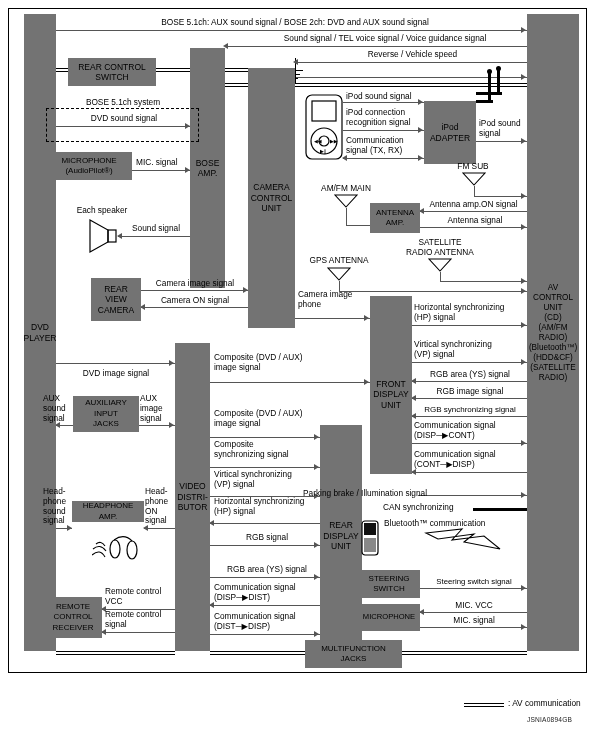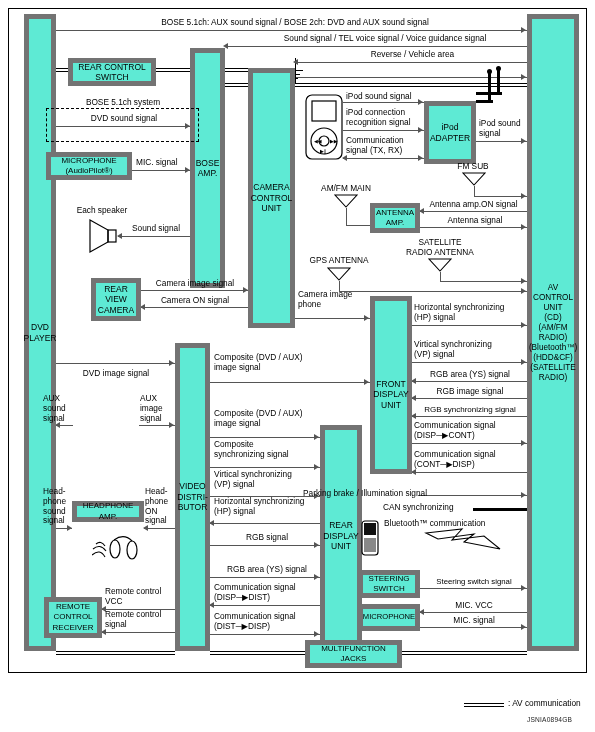--- a/index.html
+++ b/index.html
@@ -14,22 +14,22 @@
   #diagram {
     position: relative;
     width: 595px;
     height: 732px;
     overflow: hidden;
     background: #fff;
   }
   
   .box {
     position: absolute;
-    border: 5px solid #737373;
-    background: #5eead4;
+    border: 3px solid #737373;
+    background: #737373;
     display: flex;
     align-items: center;
     justify-content: center;
     text-align: center;
     font-size: 8.5px;
     line-height: 10.5px;
     z-index: 5;
   }
   .box.dashed { border: 1px dashed #000; background: transparent; }
   .lbl {
@@ -171,20 +171,25 @@
   <div class="box" style="left:424px; top:101px; width:52px; height:63px;">
     <span style="white-space:pre-line;">iPod
 ADAPTER</span>
   </div>
 
   <div class="box" style="left:370px; top:203px; width:50px; height:30px;">
     <span style="white-space:pre-line; font-size:8px;">ANTENNA
 AMP.</span>
   </div>
 
+  <div class="box" style="left:73px; top:396px; width:66px; height:36px;">
+    <span style="white-space:pre-line; font-size:8px;">AUXILIARY
+INPUT
+JACKS</span>
+  </div>
 
   <div class="box" style="left:72px; top:501px; width:72px; height:21px;">
     <span style="white-space:pre-line; font-size:8px;">HEADPHONE
 AMP.</span>
   </div>
 
   <div class="box" style="left:44px; top:597px; width:58px; height:41px;">
     <span style="white-space:pre-line; font-size:8px;">REMOTE
 CONTROL
 RECEIVER</span>
@@ -208,21 +213,21 @@
   <div class="vline" style="left:56px; top:30px; height:0px;"></div>
   <div class="arr r" style="left:521px; top:27px;"></div>
   <div class="lbl c" style="left:80px; top:18px; width:430px;">BOSE 5.1ch: AUX sound signal / BOSE 2ch: DVD and AUX sound signal</div>
 
   <div class="hline" style="left:225px; top:46px; width:302px;"></div>
   <div class="arr l" style="left:223px; top:43px;"></div>
   <div class="lbl c" style="left:240px; top:34px; width:290px;">Sound signal / TEL voice signal / Voice guidance signal</div>
 
   <div class="hline" style="left:295px; top:62px; width:232px;"></div>
   <div class="arr l" style="left:293px; top:59px;"></div>
-  <div class="lbl c" style="left:300px; top:50px; width:225px;">Reverse / Vehicle area</div>
+  <div class="lbl c" style="left:300px; top:50px; width:225px;">Reverse / Vehicle speed</div>
 
   <div class="hline" style="left:295px; top:77px; width:232px;"></div>
   <div class="arr r" style="left:521px; top:74px;"></div>
 
   <div class="avbus" style="left:56px; top:68px; width:134px;"></div>
   <div class="avbus" style="left:225px; top:68px; width:23px;"></div>
   <div class="avbus" style="left:295px; top:83px; width:232px;"></div>
   <div class="avbus" style="left:248px; top:83px; width:47px;"></div>
 
   <div class="avbus" style="left:225px; top:83px; width:23px;"></div>

